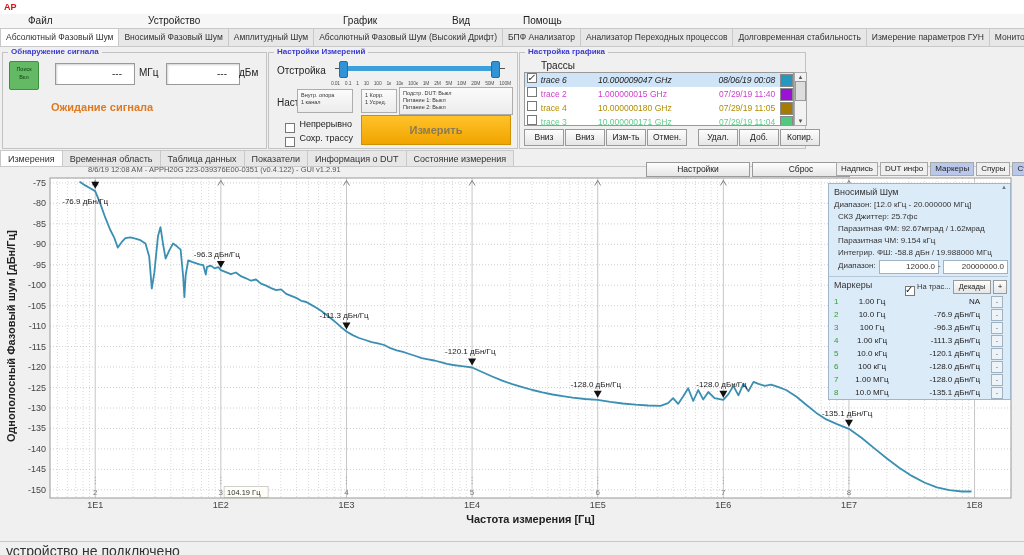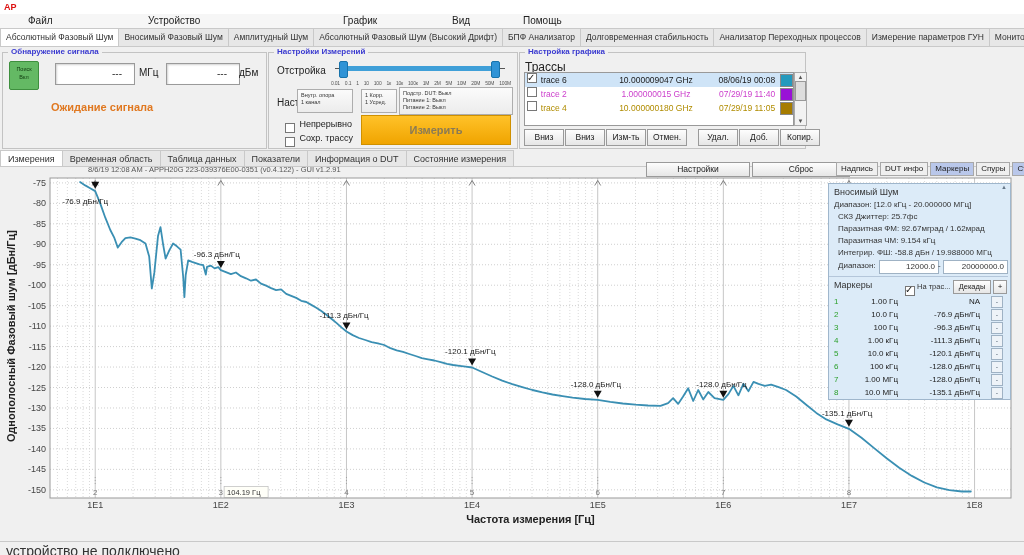--- a/index.html
+++ b/index.html
@@ -18,26 +18,26 @@
   .fld{position:absolute;background:#fff;border:1px solid #9a9a9a;box-shadow:inset 1px 1px 2px rgba(0,0,0,.18);
        font-size:10px;color:#333;text-align:right;padding-right:12px;line-height:20px}
   .btn{background:linear-gradient(#fdfdfd,#e6e6e6);border:1px solid #9a9a9a;font-size:8.5px;
        text-align:center;color:#222;white-space:nowrap;overflow:hidden}
   .cb{display:inline-block;width:8px;height:8px;background:#fff;border:1px solid #777;position:relative}
   .cb.on::after{content:"\2713";position:absolute;left:-1px;top:-3px;font-size:10px;color:#222}
   .tinybox{position:absolute;background:linear-gradient(#fbfbfb,#ececec);border:1px solid #adadad;
            font-size:5.5px;line-height:1.3;color:#333;padding:2px 3px;overflow:hidden}
   .trrow{display:flex;height:14px;line-height:14px;font-size:8.5px;white-space:nowrap}
   .trrow .nm{width:58px;overflow:hidden}
-  .trrow .fq{width:118px;text-align:center}
+  .trrow .fq{width:118px;text-align:left}
   .trrow .dt{width:62px;text-align:right;padding-right:2px}
   .sw{width:11px;height:11px;margin:1px 0 0 3px;border:1px solid #888}
   .mrow{display:flex;height:13px;line-height:13px;font-size:8px;position:relative}
   .mrow .mn{width:12px;padding-left:4px;color:#2ca02c}
-  .mrow .mf{width:52px;text-align:right}
+  .mrow .mf{width:52px;text-align:center}
   .mrow .mv{width:82px;text-align:right}
   .mbtn{position:absolute;right:4px;top:1px;width:10px;height:10px;line-height:9px;font-size:7px;
         text-align:center;background:#eef3f8;border:1px solid #9fb2c4;color:#456}
   .ptab{flex:0 0 auto;padding:0 4px;line-height:12px;font-size:8px;background:#efefef;
         border:1px solid #a8a8a8;margin-left:2px;white-space:nowrap}
   .ptab.active{background:#b9c7ea}
   .sline{position:absolute;font-size:8px;color:#333;white-space:nowrap}
   .sfld{position:absolute;background:#fff;border:1px solid #9fb2c4;font-size:8px;text-align:right;
         padding-right:3px;line-height:11px;color:#333}
 </style>
@@ -55,22 +55,22 @@
   <span class="abs" style="left:452px">Вид</span>
   <span class="abs" style="left:523px">Помощь</span>
 </div>
 
 <div class="abs tabrow" style="left:0;top:28px;width:1024px;height:18px">
   <div class="tab active">Абсолютный Фазовый Шум</div>
   <div class="tab">Вносимый Фазовый Шум</div>
   <div class="tab">Амплитудный Шум</div>
   <div class="tab">Абсолютный Фазовый Шум (Высокий Дрифт)</div>
   <div class="tab">БПФ Анализатор</div>
+  <div class="tab">Анализатор Переходных процессов</div>
   <div class="tab">Долговременная стабильность</div>
-  <div class="tab">Анализатор Переходных процессов</div>
   <div class="tab">Измерение параметров ГУН</div>
   <div class="tab">Мониторинг Спектра</div>
 </div>
 
 <div class="grpbox" style="left:2px;top:52px;width:263px;height:95px">
   <span class="legend">Обнаружение сигнала</span>
   <div class="abs" style="left:6px;top:8px;width:28px;height:24px;background:#64b964;border:1px solid #3e8f3e;border-radius:2px;
               font-size:5.5px;line-height:1.5;text-align:center;color:#103c10;padding-top:3px">
     <div>Поиск</div>
     <div>Вкл</div>
@@ -129,42 +129,49 @@
   <div class="abs" style="left:16px;top:80px;height:12px">
     <span class="cb"></span>
     <span style="font-size:9px;vertical-align:top">Сохр. трассу</span>
   </div>
   <div class="abs" style="left:92px;top:62px;width:148px;height:28px;background:linear-gradient(#ffc229,#f0a400);
               border:1px solid #cf9000;font-size:11px;font-weight:bold;color:#8a7a55;text-align:center;line-height:28px">Измерить</div>
 </div>
 
 <div class="grpbox" style="left:519px;top:52px;width:285px;height:95px">
   <span class="legend">Настройка графика</span>
-  <span class="abs" style="left:5px;top:7px;font-size:12px">Трассы</span>
+  <span class="abs" style="left:21px;top:7px;font-size:10px">Трассы</span>
   <div class="abs" style="left:4px;top:19px;width:268px;height:52px;background:#fff;border:1px solid #999;overflow:hidden">
-    <div class="trrow sel" style="background: rgb(207, 228, 247); color: rgb(26, 26, 26);">
+    <div class="trrow sel" style="background: rgb(207, 228, 247); color: rgb(26, 26, 26); font-style: italic;">
       <span style="width:14px;padding-left:2px"><span class="cb on"></span></span>
       <span class="nm">trace 6</span>
       <span class="fq">10.000009047 GHz</span>
       <span class="dt">08/06/19 00:08</span>
       <span class="sw" style="background: rgb(36, 153, 189);"></span>
     </div>
     <div class="trrow" style="color: rgb(204, 63, 204);">
       <span style="width:14px;padding-left:2px"><span class="cb"></span></span>
       <span class="nm">trace 2</span>
       <span class="fq">1.000000015 GHz</span>
       <span class="dt">07/29/19 11:40</span>
       <span class="sw" style="background: rgb(153, 18, 214);"></span>
     </div>
     <div class="trrow" style="color: rgb(176, 140, 0);">
       <span style="width:14px;padding-left:2px"><span class="cb"></span></span>
       <span class="nm">trace 4</span>
       <span class="fq">10.000000180 GHz</span>
       <span class="dt">07/29/19 11:05</span>
       <span class="sw" style="background: rgb(166, 124, 0);"></span>
+    </div>
+    <div class="trrow" style="color: rgb(99, 204, 142);">
+      <span style="width:14px;padding-left:2px"><span class="cb"></span></span>
+      <span class="nm">trace 3</span>
+      <span class="fq">10.000000171 GHz</span>
+      <span class="dt">07/29/19 11:04</span>
+      <span class="sw" style="background: rgb(79, 201, 125);"></span>
     </div>
   </div>
   <div class="abs" style="left:274px;top:19px;width:11px;height:52px;background:#f2f2f2;border:1px solid #aaa">
     <div style="font-size:6px;text-align:center;line-height:8px;color:#555">▲</div>
     <div style="height:18px;background:#ddd;border:1px solid #999;margin:0 0 0 0"></div>
     <div style="position:absolute;bottom:0;width:100%;font-size:6px;text-align:center;line-height:8px;color:#555">▼</div>
   </div>
   <div class="abs" style="left:4px;top:76px;display:flex">
     <div class="btn" style="width:38px;height:15px;line-height:14px;margin-right:1px">Вниз</div>
     <div class="btn" style="width:38px;height:15px;line-height:14px;margin-right:1px">Вниз</div>

